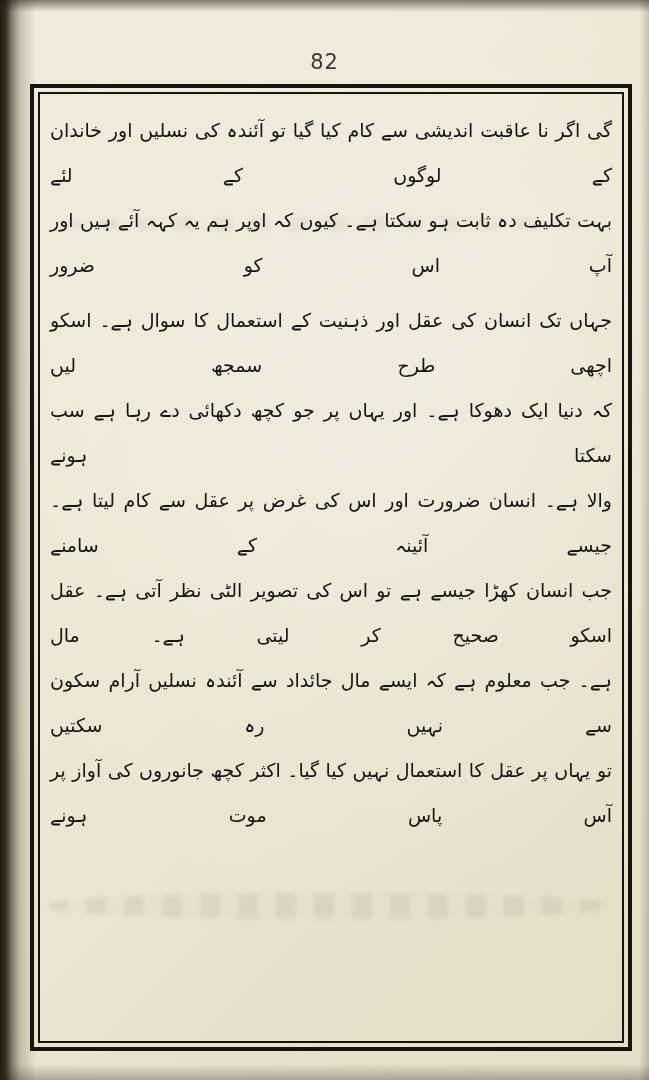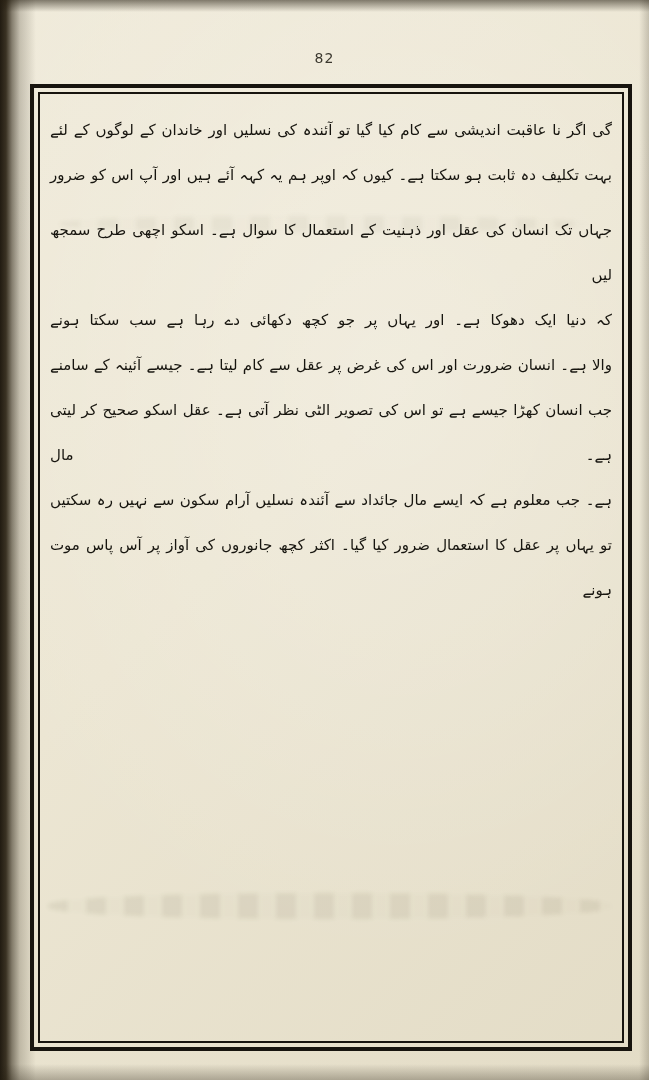--- a/index.html
+++ b/index.html
@@ -30,39 +30,39 @@
   .bottom-shadow {
     position: absolute; bottom: 0; left: 0; right: 0; height: 16px; pointer-events: none;
     background: linear-gradient(to top, rgba(35,28,15,0.30), rgba(35,28,15,0));
   }
   .right-shadow {
     position: absolute; top: 0; right: 0; bottom: 0; width: 10px; pointer-events: none;
     background: linear-gradient(to left, rgba(35,28,15,0.20), rgba(35,28,15,0));
   }
   .page-number {
     position: absolute; top: 50px; left: 0; right: 0;
-    text-align: center; font-size: 14px; color: #3b382f; letter-spacing: 1px;
+    text-align: center; font-size: 21px; color: #3b382f; letter-spacing: 1px;
   }
   .frame {
     position: absolute; left: 30px; right: 17px; top: 84px; bottom: 29px;
     border: 4px solid #17140e;
     padding: 4px;
     background: transparent;
   }
   .frame-inner {
     width: 100%; height: 100%;
     border: 2px solid #17140e;
     padding: 14px 10px 0 10px;
     direction: rtl;
     overflow: hidden;
   }
   .para { margin: 0; }
   .para + .para { margin-top: 10px; }
   .line {
-    font-size: 15px;
+    font-size: 19px;
     line-height: 45px;
     color: #17150f;
     text-align: justify;
     text-align-last: justify;
   }
   .seg { }
   
   .smudge {
     position: absolute; pointer-events: none; filter: blur(2px); border-radius: 45%;
     background: repeating-linear-gradient(90deg,
@@ -103,21 +103,21 @@
         <div class="line">
           <span class="seg">والا ہے۔ انسان ضرورت اور اس کی غرض پر عقل سے کام لیتا ہے۔ جیسے آئینہ کے سامنے</span>
         </div>
         <div class="line">
           <span class="seg">جب انسان کھڑا جیسے ہے تو اس کی تصویر الٹی نظر آتی ہے۔ عقل اسکو صحیح کر لیتی ہے۔ مال</span>
         </div>
         <div class="line">
           <span class="seg">ہے۔ جب معلوم ہے کہ ایسے مال جائداد سے آئندہ نسلیں آرام سکون سے نہیں رہ سکتیں</span>
         </div>
         <div class="line">
-          <span class="seg">تو یہاں پر عقل کا استعمال ضرور کیا گیا۔ اکثر کچھ جانوروں کی آواز پر آس پاس موت ہونے</span>
+          <span class="seg">تو یہاں پر عقل کا استعمال نہیں کیا گیا۔ اکثر کچھ جانوروں کی آواز پر آس پاس موت ہونے</span>
         </div>
 
       </div>
 
     </div>
   </div>
 
   <div class="binding-shadow"></div>
   <div class="top-shadow"></div>
   <div class="bottom-shadow"></div>

